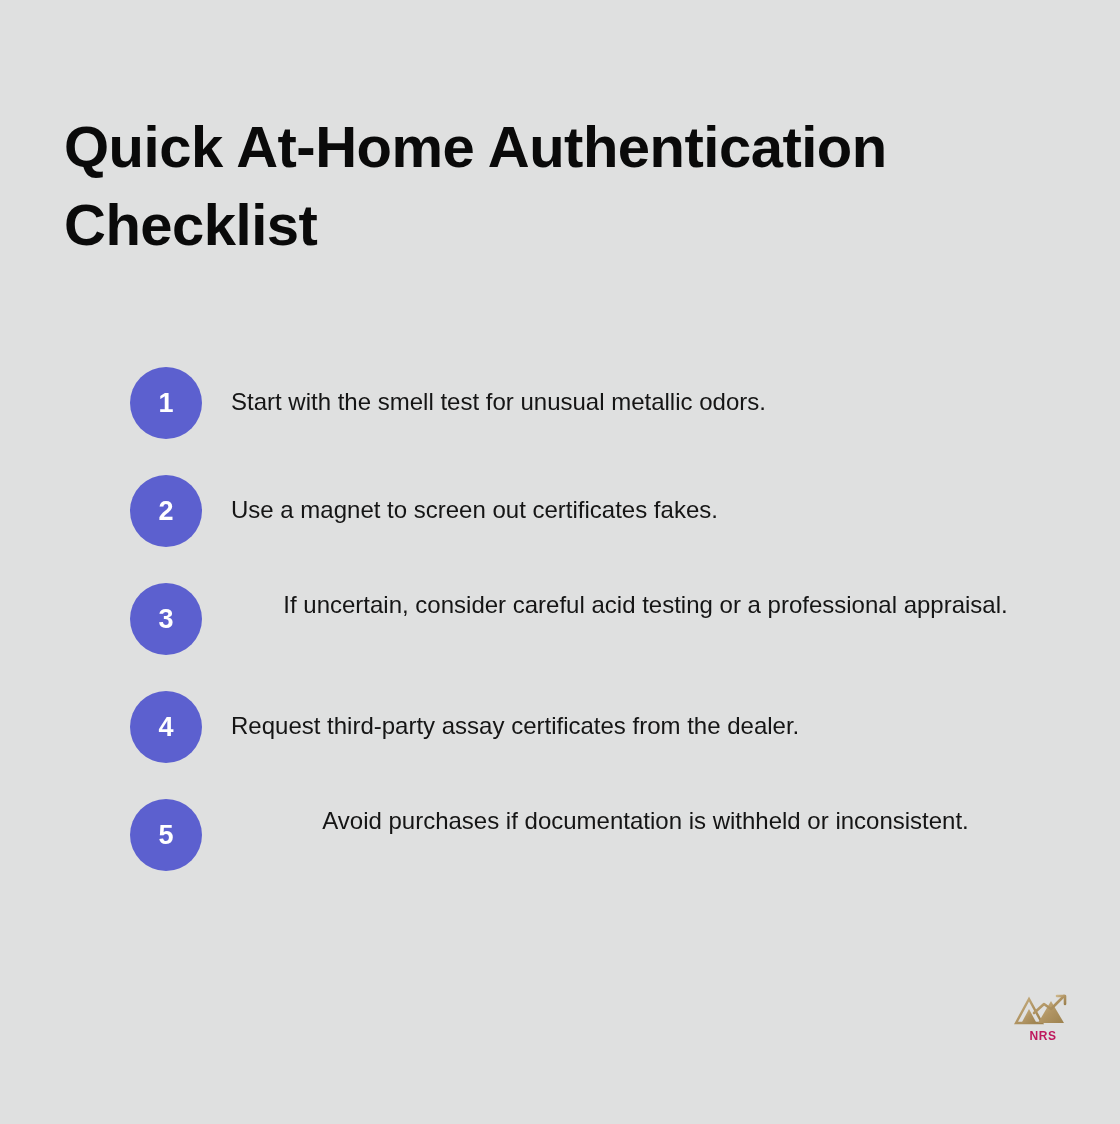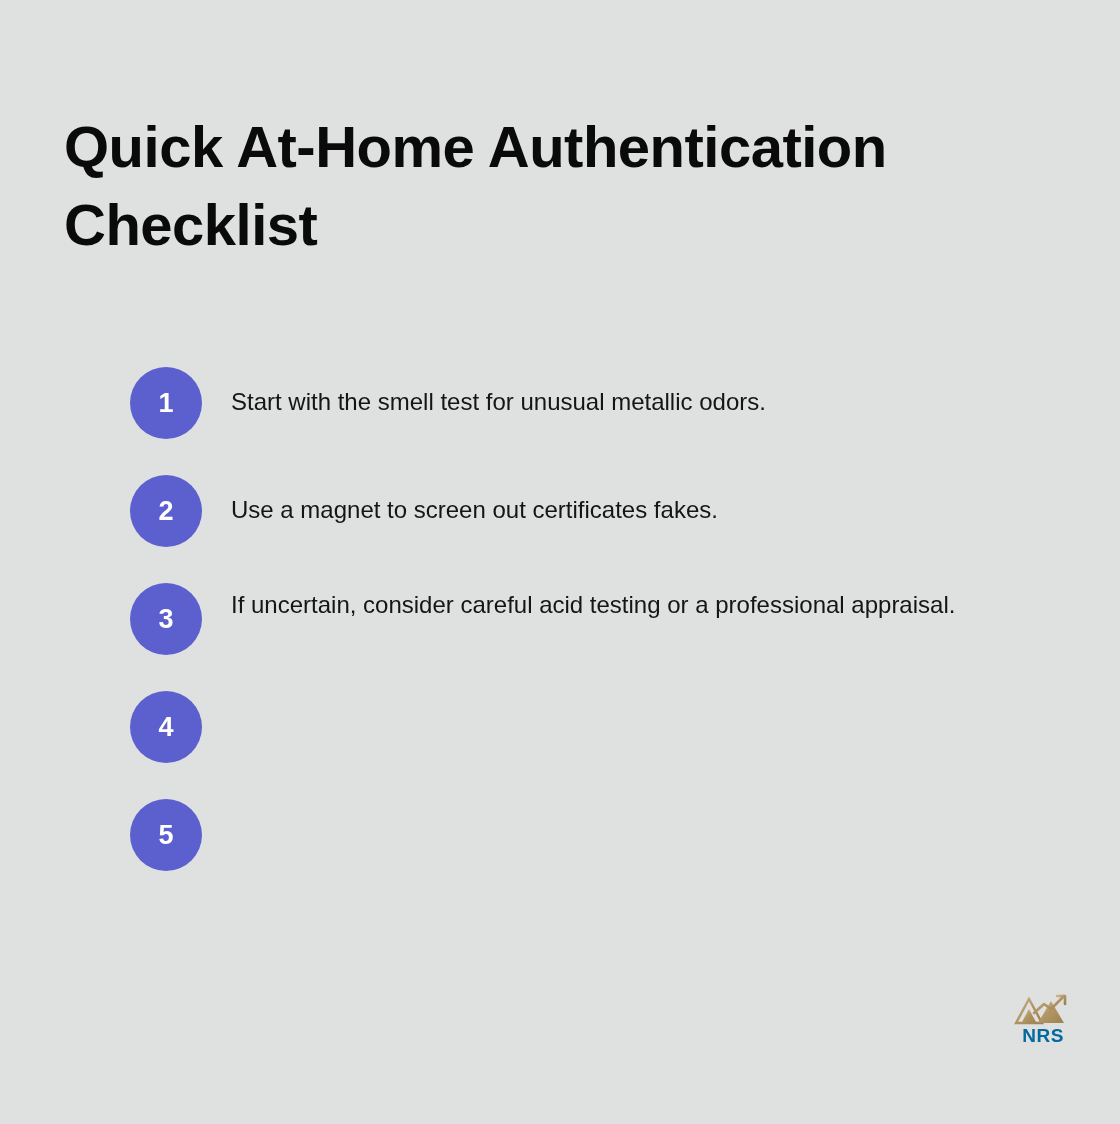--- a/index.html
+++ b/index.html
@@ -77,42 +77,43 @@
     flex: 1 1 auto;
     margin-left: 29px;
     font-size: 24px;
     line-height: 44px;
     color: #151515;
     font-weight: 400;
     padding-top: 13px;
   }
   .check-item.two-line .item-text {
     padding-top: 0px;
+    text-align: center;
   }
 
   
   .logo {
     position: absolute;
     right: 48px;
     bottom: 78px;
     width: 58px;
     text-align: center;
   }
   .logo-mark {
     display: block;
     width: 58px;
     height: 32px;
   }
   .logo-text {
     display: block;
     margin-top: 1px;
-    font-size: 19px;
+    font-size: 12px;
     font-weight: 700;
     letter-spacing: 0.5px;
-    color: #0369a1;
+    color: #be185d;
     line-height: 20px;
     font-family: "Liberation Sans", "DejaVu Sans", sans-serif;
   }
 </style>
 </head>
 <body>
 
 <div class="infographic">
 
   <div class="title-block">
@@ -131,24 +132,26 @@
       <span class="item-text">Use a magnet to screen out certificates fakes.</span>
     </li>
 
     <li class="check-item two-line">
       <span class="badge">3</span>
       <span class="item-text">If uncertain, consider careful acid testing or a professional appraisal.</span>
     </li>
 
     <li class="check-item">
       <span class="badge">4</span>
+      <span class="item-text">Request third-party assay certificates from the dealer.</span>
     </li>
 
     <li class="check-item two-line">
       <span class="badge">5</span>
+      <span class="item-text">Avoid purchases if documentation is withheld or inconsistent.</span>
     </li>
 
   </ul>
 
   <div class="logo">
     <svg class="logo-mark" viewBox="0 0 58 32" xmlns="http://www.w3.org/2000/svg">
       <defs>
         <linearGradient id="goldGrad" x1="0" y1="0" x2="1" y2="1">
           <stop offset="0%" stop-color="#cbb487"></stop>
           <stop offset="50%" stop-color="#b09463"></stop>

